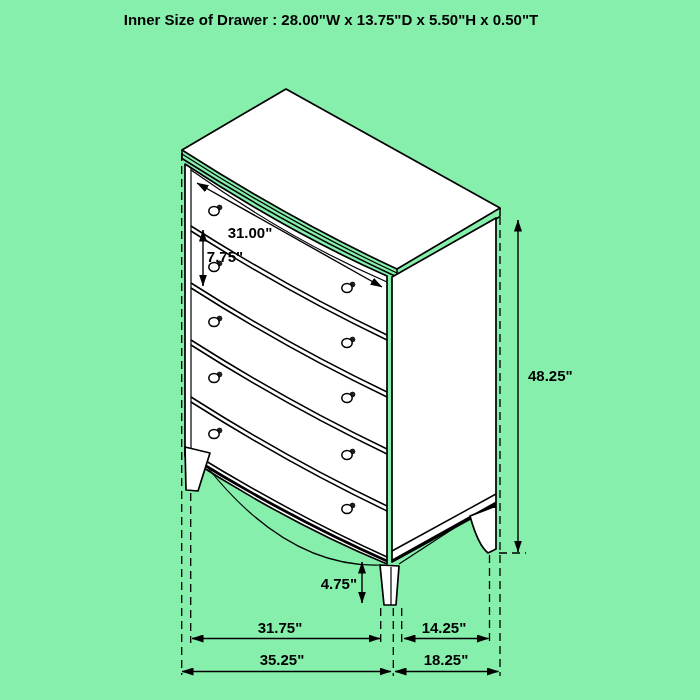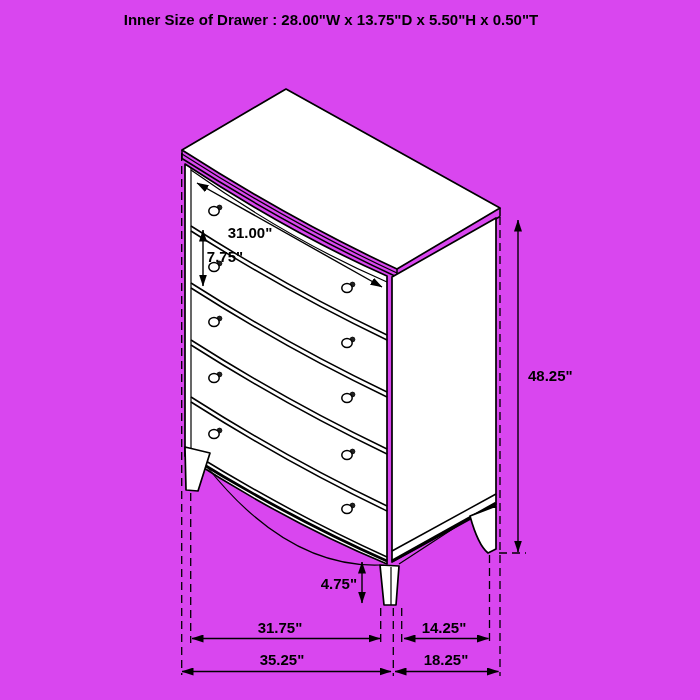--- a/index.html
+++ b/index.html
@@ -1,17 +1,17 @@
 <!DOCTYPE html>
 <html><head>
 <meta charset="utf-8">
 <style>
   html,body{margin:0;padding:0;background:#ffffff;}
   .stage{
-    position:relative;width:700px;height:700px;background:#d946ef;
+    position:relative;width:700px;height:700px;background:#86efac;
     font-family:"Liberation Sans",sans-serif;overflow:hidden;text-align:right;
   }
   svg{display:block}
   .title-text{font:bold 15px "Liberation Sans",sans-serif;fill:#000000;}
   .dim-text{font:bold 15px "Liberation Sans",sans-serif;fill:#000000;}
   .outline{fill:#ffffff;stroke:#000000;stroke-width:1.7;stroke-linejoin:round;}
   .ln{fill:none;stroke:#000000;stroke-width:1.5;}
   .ln-thin{fill:none;stroke:#000000;stroke-width:1.2;}
   .ln-thick{fill:none;stroke:#000000;stroke-width:2.8;}
   .dash{fill:none;stroke:#000000;stroke-width:1.3;stroke-dasharray:8 5;}

